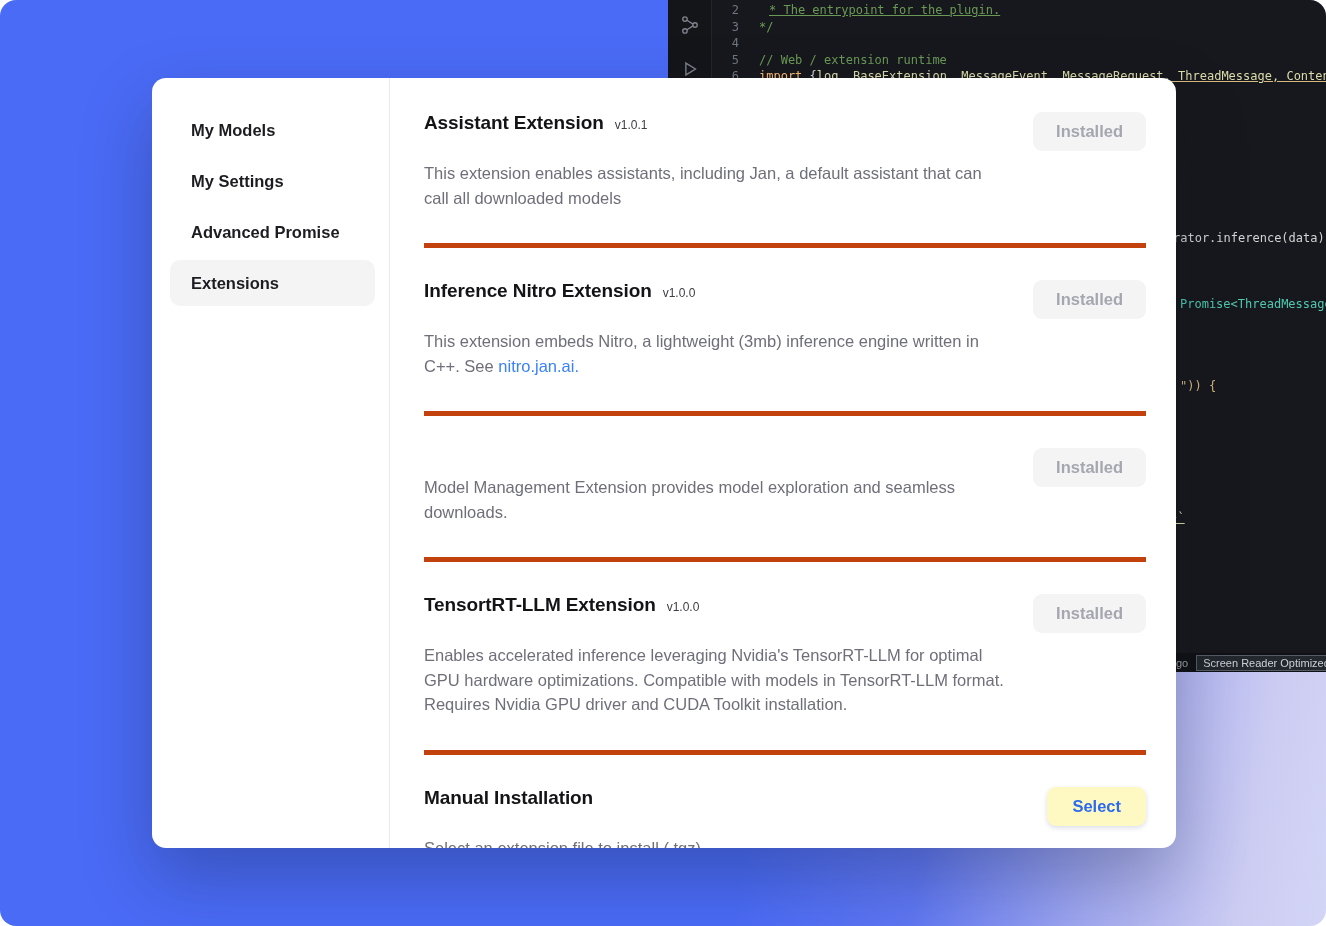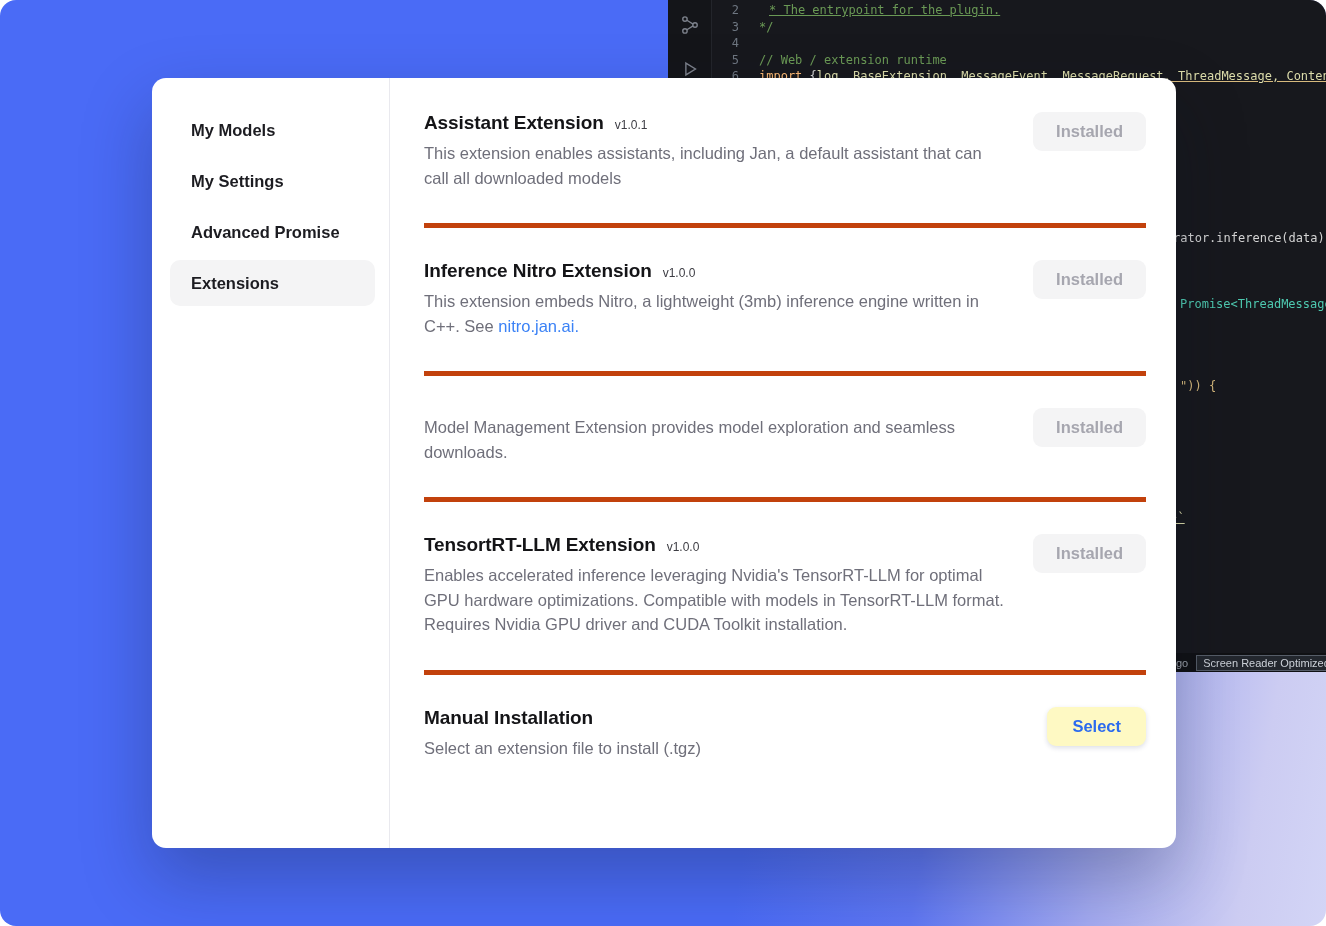--- a/index.html
+++ b/index.html
@@ -116,21 +116,21 @@
     display: flex; justify-content: space-between; align-items: flex-start;
     padding: 32px 0 33px;
     border-bottom: 5px solid #c2410c;
   }
   .ext-row.first { padding-top: 0; }
   .ext-row.last { border-bottom: none; padding-bottom: 0; }
   .ext-info { max-width: 585px; }
   .ext-title-line { display: flex; align-items: baseline; gap: 11px; }
   .ext-name { font-size: 19px; font-weight: 700; color: #141417; letter-spacing: -0.1px; }
   .ext-version { font-size: 12px; color: #3d3d44; }
-  .ext-desc { margin-top: 7px; font-size: 16.5px; line-height: 24.5px; color: #6f6f7a; }
+  .ext-desc { margin-top: 27px; font-size: 16.5px; line-height: 24.5px; color: #6f6f7a; }
   .ext-link { color: #3b82f6; text-decoration: none; cursor: pointer; }
   .btn {
     border: none; border-radius: 9px;
     font-family: inherit; font-size: 16.5px; font-weight: 600;
     padding: 10px 23px; cursor: pointer; flex: none;
   }
   .btn.installed { background: #f4f4f5; color: #a6a6af; cursor: default; }
   .btn.select {
     background: #fef9c3; color: #2c6bee;
     box-shadow: 0 2px 5px rgba(30, 40, 90, 0.15);

